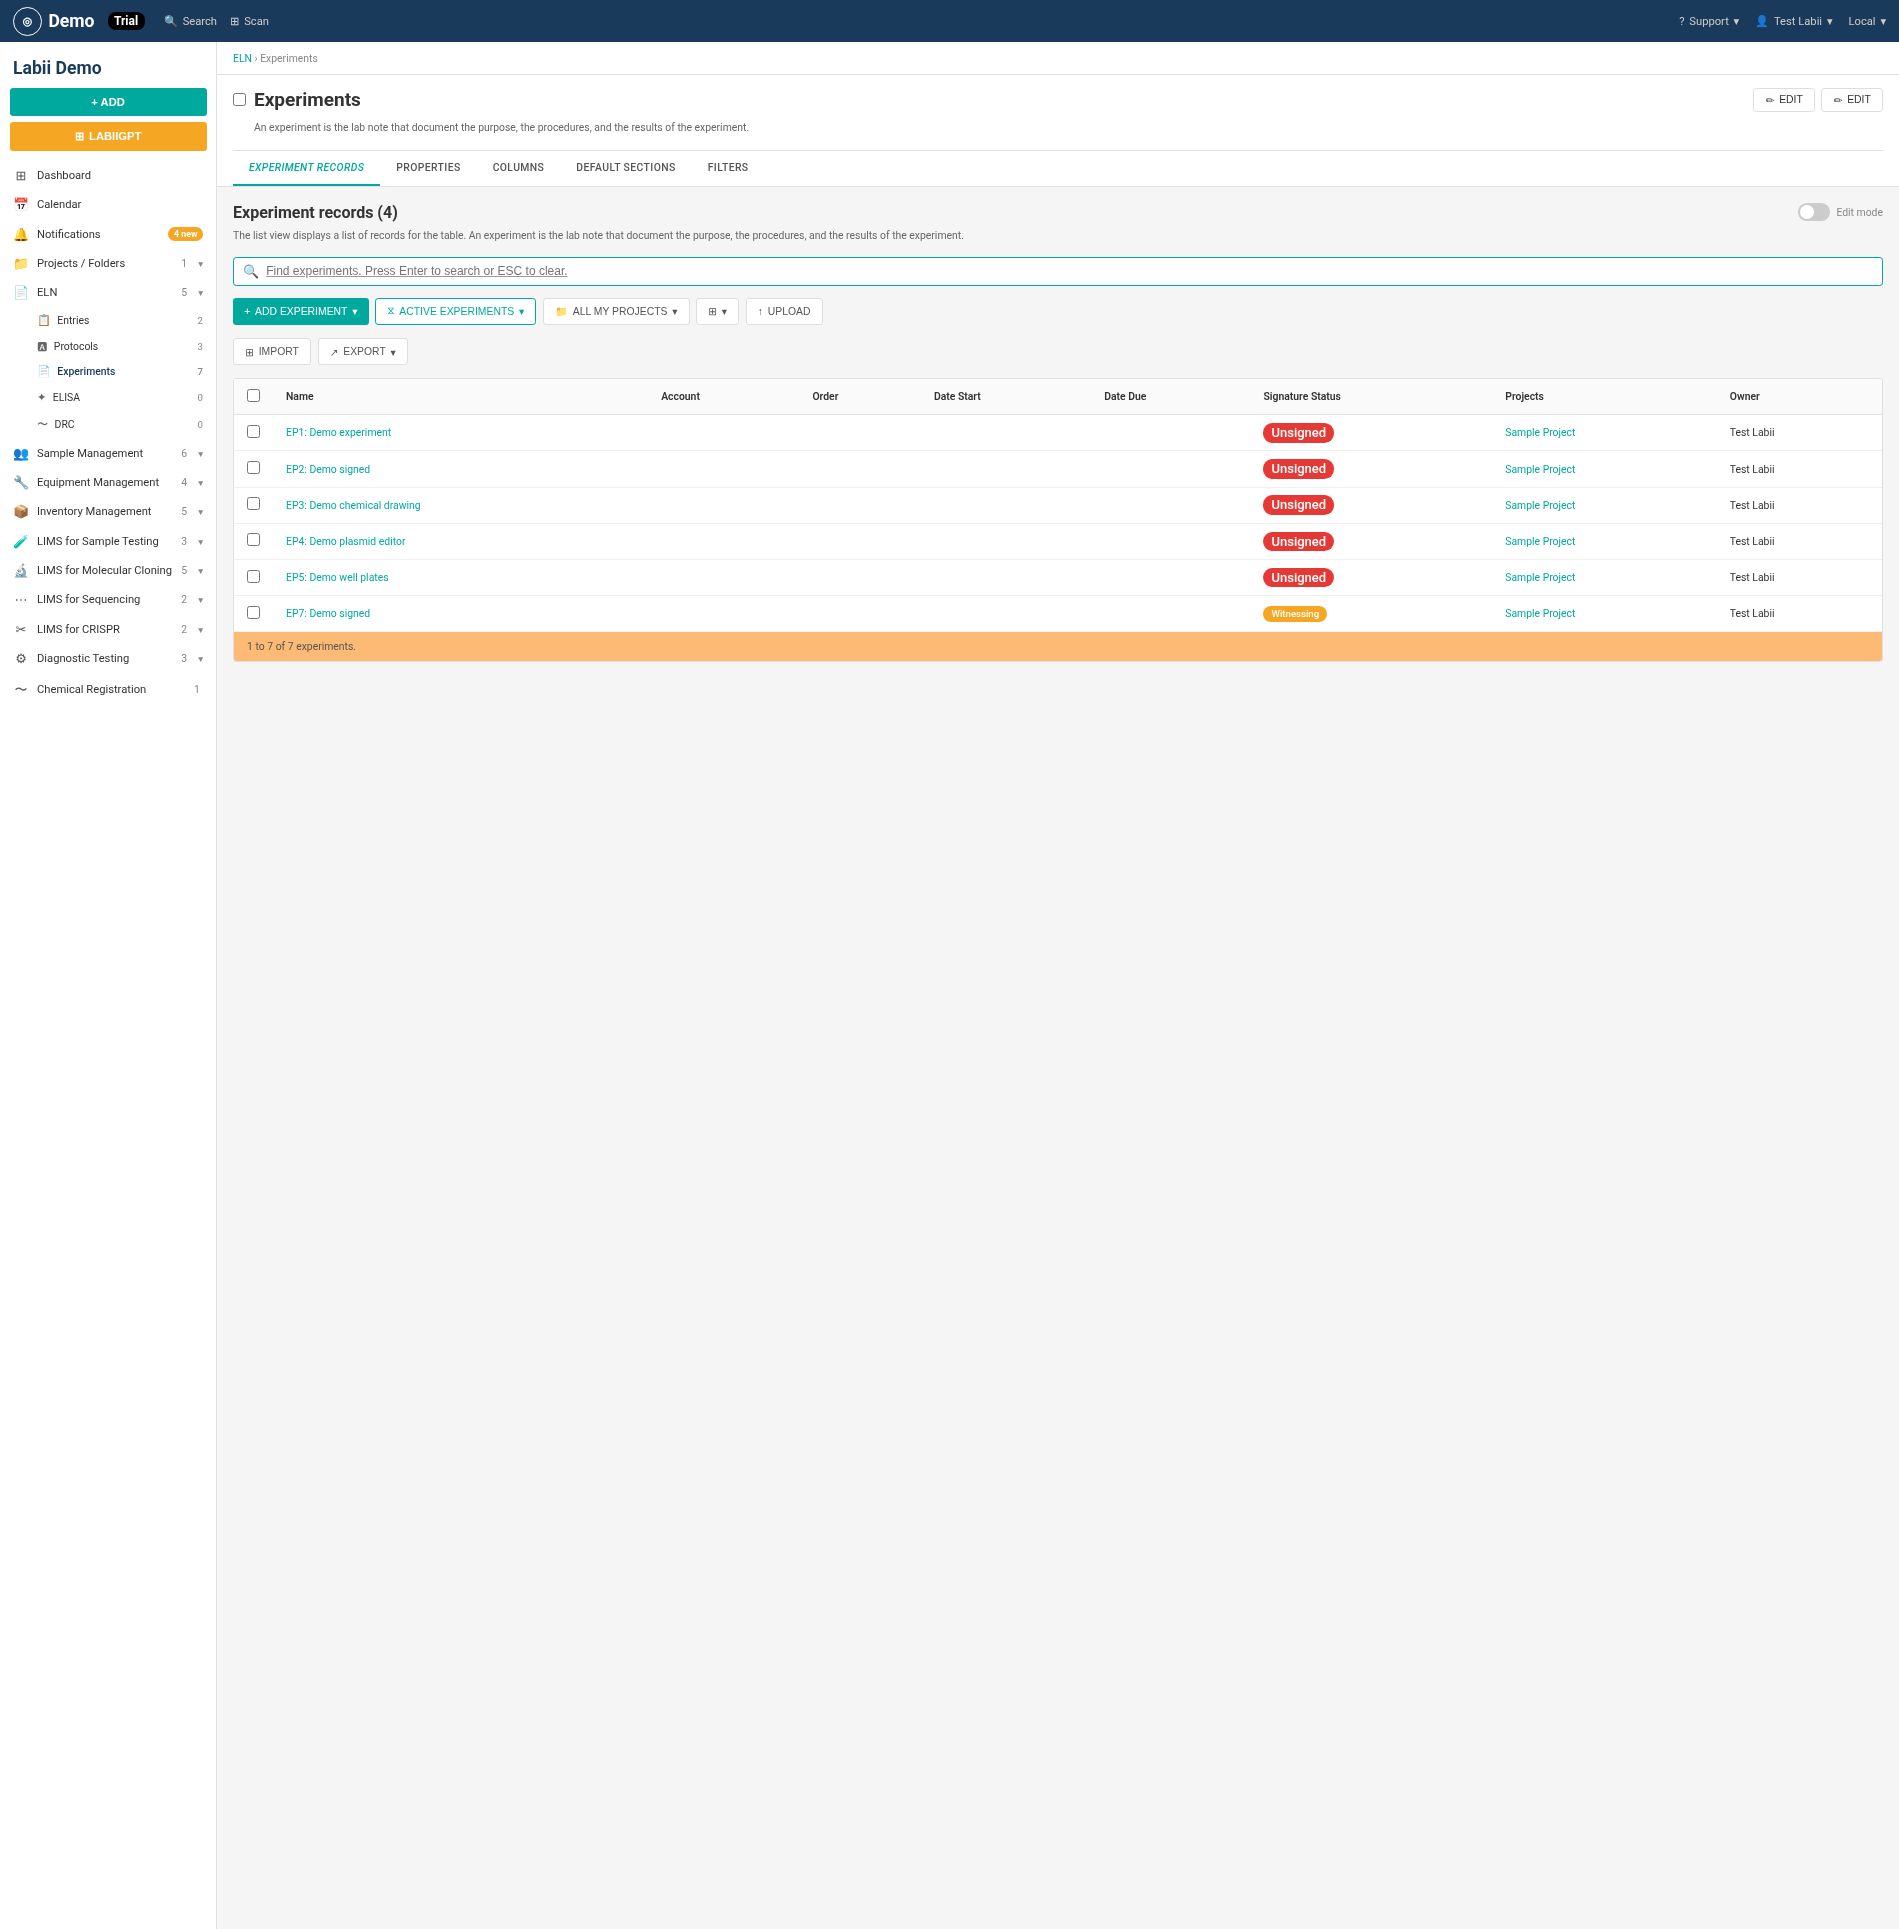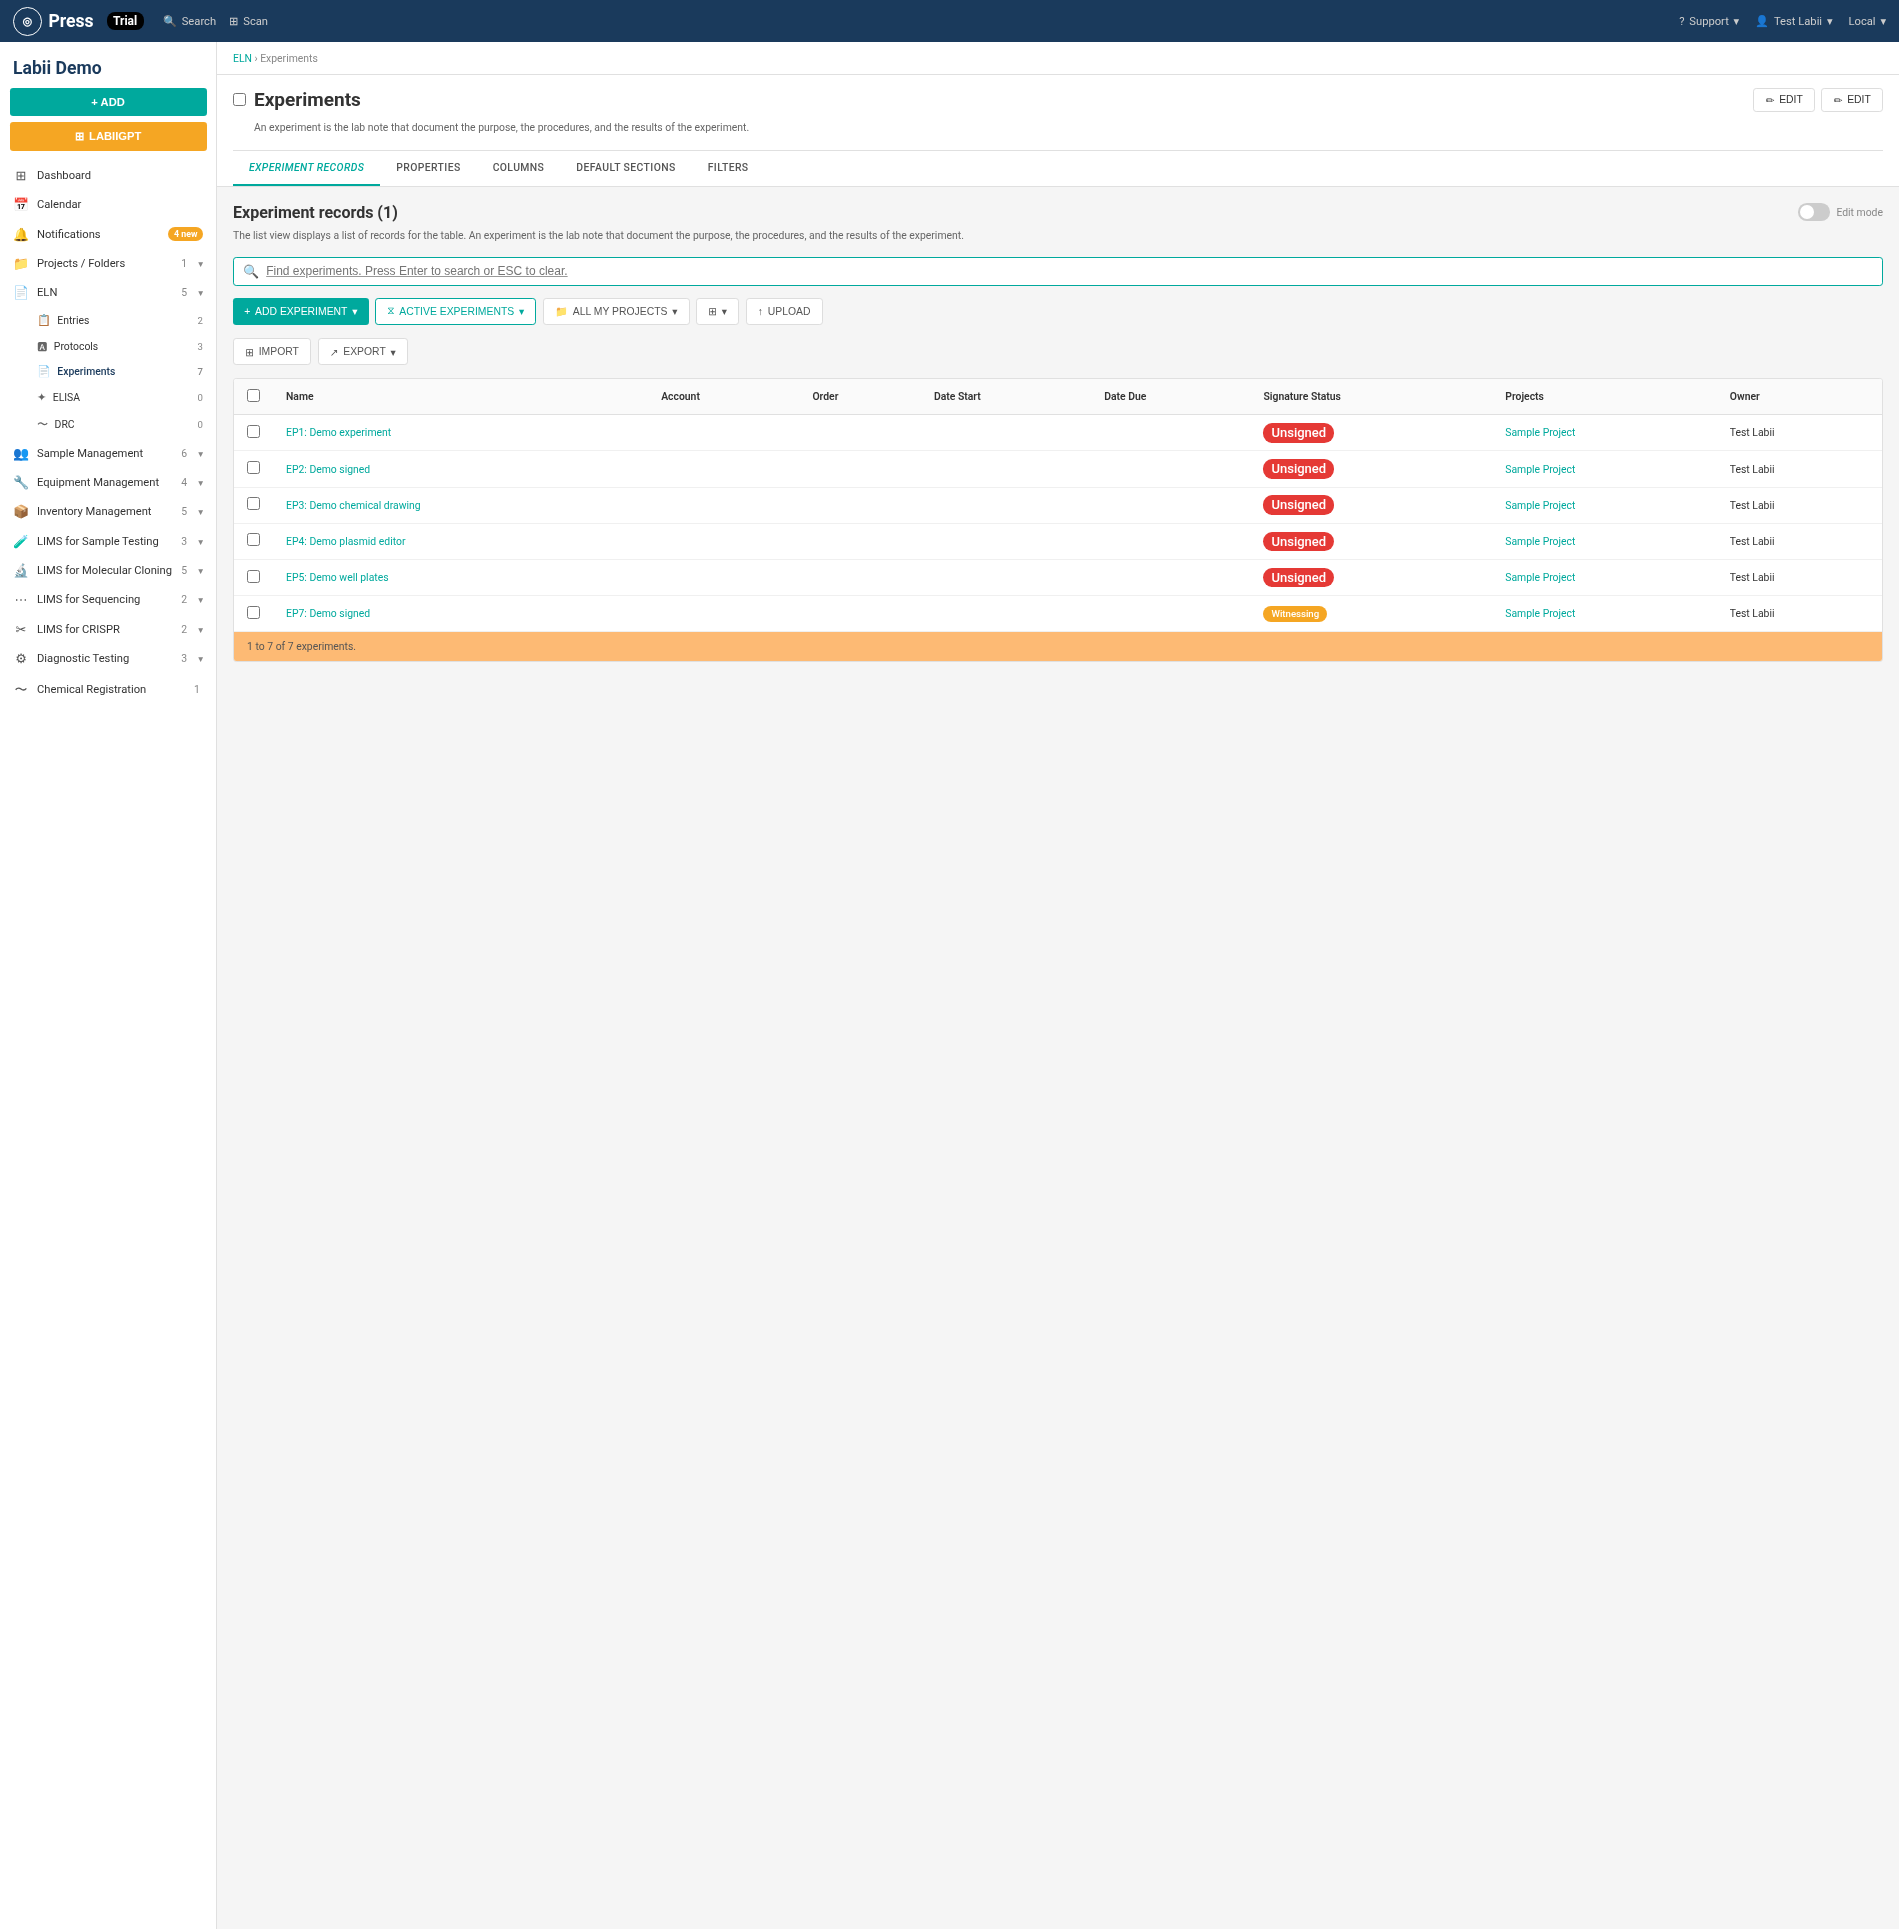--- a/index.html
+++ b/index.html
@@ -210,21 +210,21 @@
 
     
     .action-row-2 { display: flex; gap: 6.4px; }
   </style>
 </head>
 <body>
 
 <nav class="top-nav">
   <div class="nav-logo">
     <div class="nav-logo-icon">◎</div>
-    <span>Press</span>
+    <span>Demo</span>
   </div>
   <span class="trial-badge">Trial</span>
   <div class="nav-search">
     <span>🔍</span>
     <span>Search</span>
   </div>
   <div class="nav-scan">
     <span>⊞</span>
     <span>Scan</span>
   </div>
@@ -393,21 +393,21 @@
         <div class="tab active">EXPERIMENT RECORDS</div>
         <div class="tab">PROPERTIES</div>
         <div class="tab">COLUMNS</div>
         <div class="tab">DEFAULT SECTIONS</div>
         <div class="tab">FILTERS</div>
       </div>
     </div>
 
     <div class="content-area">
       <div class="records-header">
-        <h2 class="records-title">Experiment records (1)</h2>
+        <h2 class="records-title">Experiment records (4)</h2>
         <div class="edit-mode-toggle">
           <div class="toggle-switch">
             <div class="toggle-knob"></div>
           </div>
           <span>Edit mode</span>
         </div>
       </div>
 
       <p class="records-desc">The list view displays a list of records for the table. An experiment is the lab note that document the purpose, the procedures, and the results of the experiment.</p>
 

